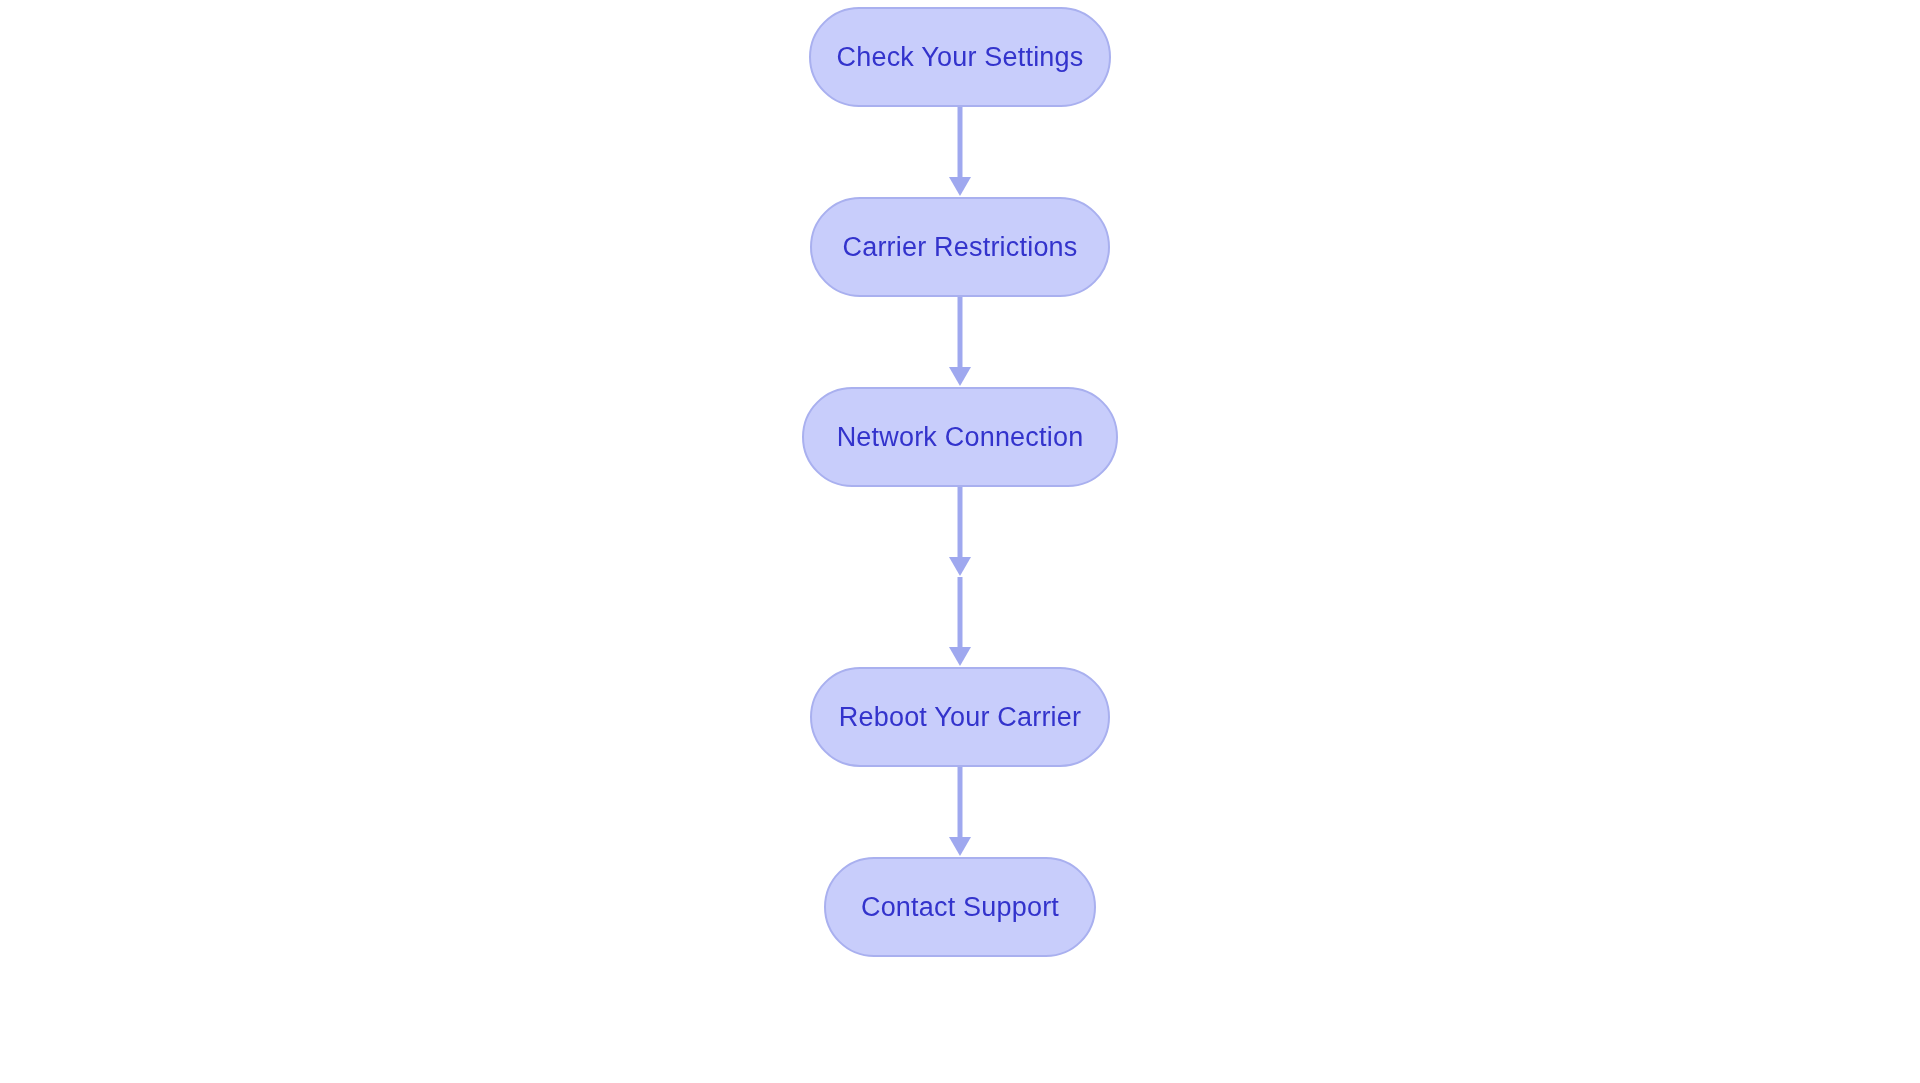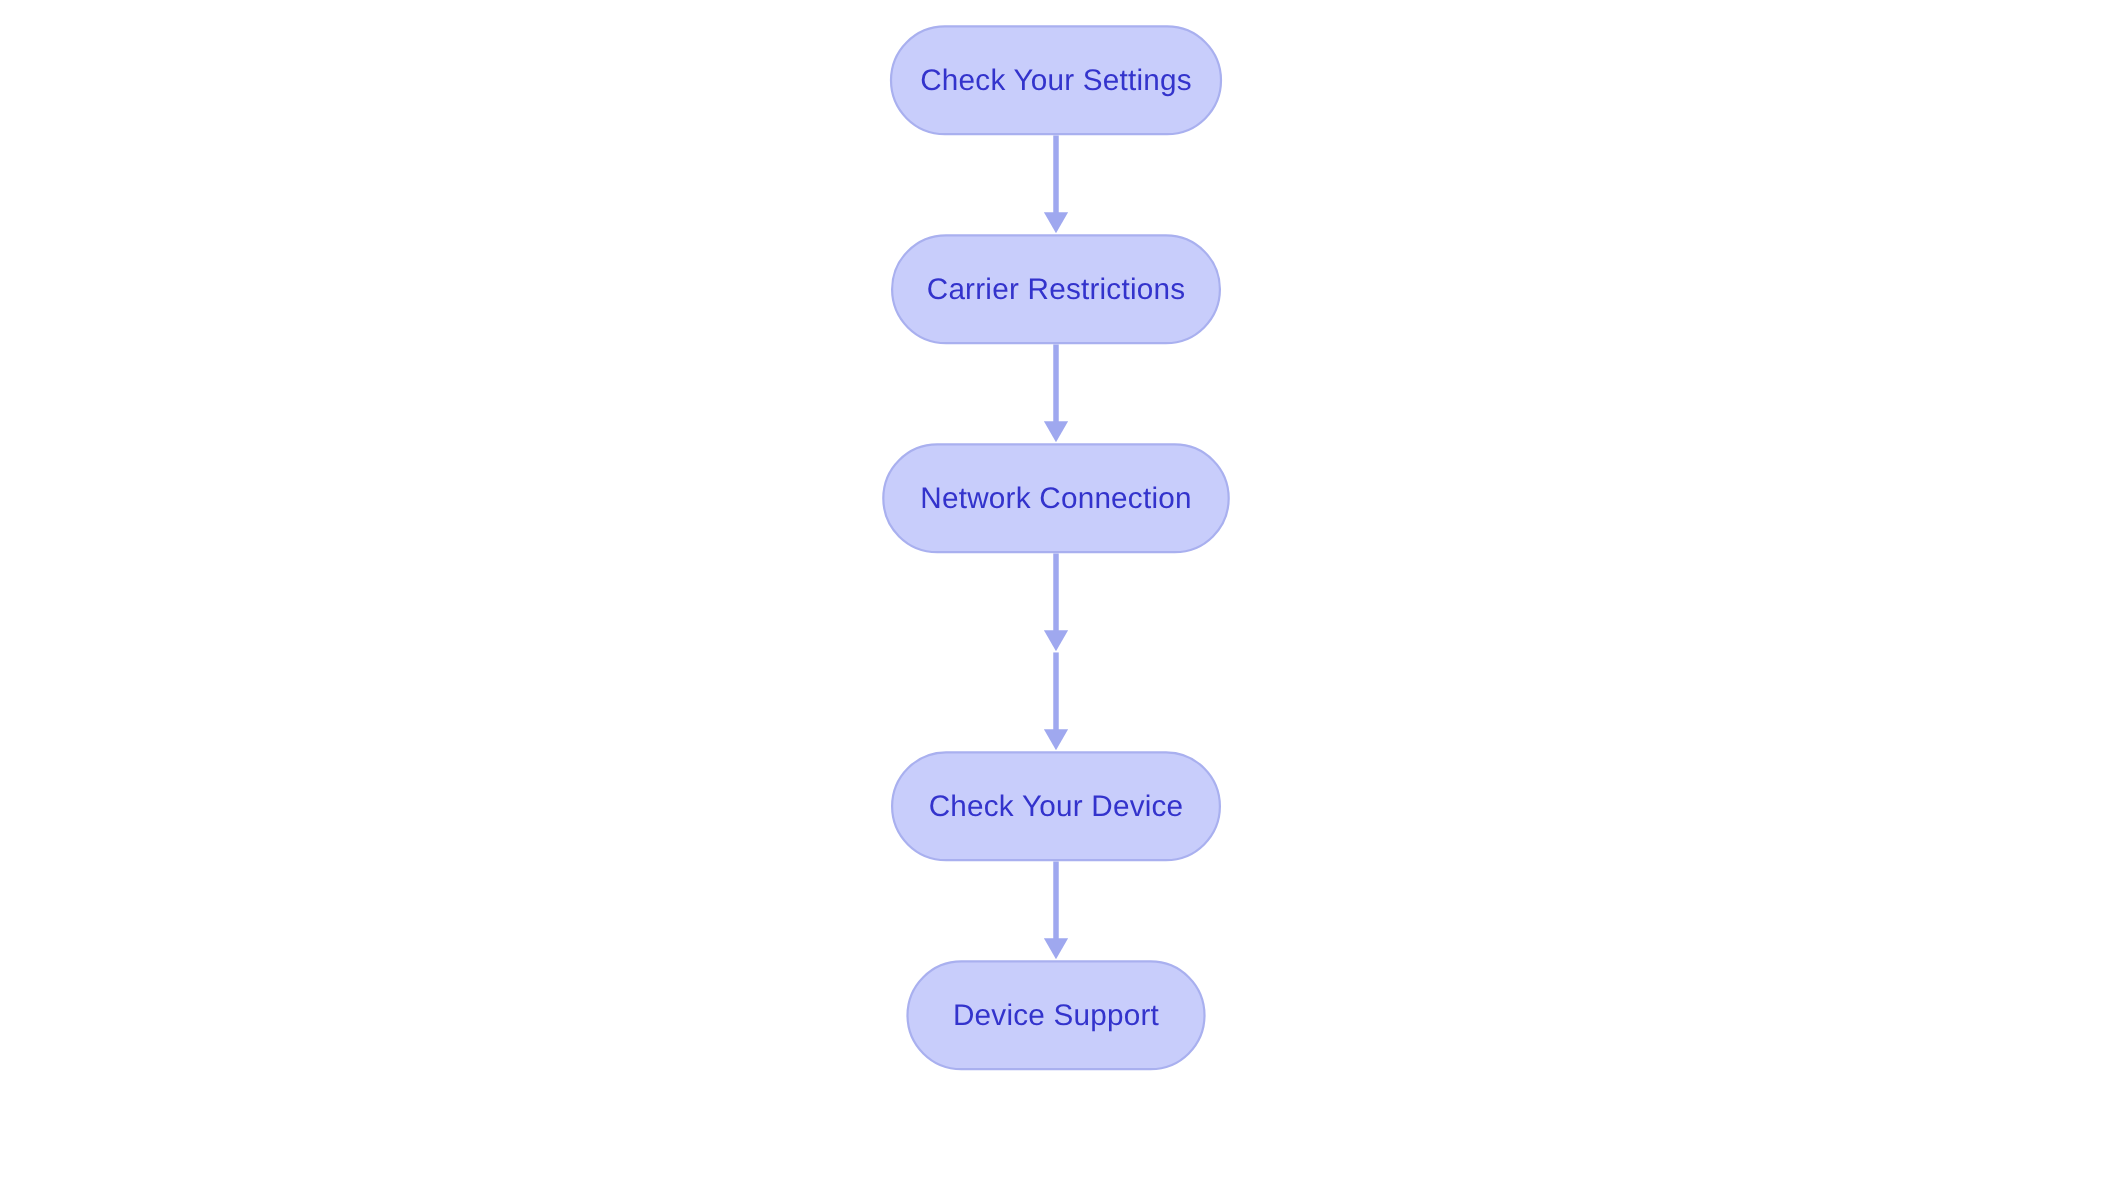--- a/index.html
+++ b/index.html
@@ -25,21 +25,21 @@
   .flow-column {
     position: absolute;
     left: 0;
     top: 0;
     width: 1920px;
     height: 1083px;
     display: flex;
     flex-direction: column;
     align-items: center;
     justify-content: flex-start;
-    padding-top: 23px;
+    padding-top: 7px;
     box-sizing: border-box;
   }
 
   .flow-node {
     box-sizing: border-box;
     height: 100px;
     display: flex;
     align-items: center;
     justify-content: center;
     background: #c8cdfb;
@@ -105,26 +105,26 @@
       <polygon points="2,70 24,70 13,89" fill="#9fa8ef"></polygon>
     </svg>
 
 
     <svg class="flow-connector" viewBox="0 0 26 90">
       <line x1="13" y1="0" x2="13" y2="72" stroke="#9fa8ef" stroke-width="5"></line>
       <polygon points="2,70 24,70 13,89" fill="#9fa8ef"></polygon>
     </svg>
 
     <div class="flow-node w-reboot">
-      <span class="flow-node-label">Check Your Device</span>
+      <span class="flow-node-label">Reboot Your Carrier</span>
     </div>
 
     <svg class="flow-connector" viewBox="0 0 26 90">
       <line x1="13" y1="0" x2="13" y2="72" stroke="#9fa8ef" stroke-width="5"></line>
       <polygon points="2,70 24,70 13,89" fill="#9fa8ef"></polygon>
     </svg>
 
     <div class="flow-node w-contact">
-      <span class="flow-node-label">Device Support</span>
+      <span class="flow-node-label">Contact Support</span>
     </div>
 
   </div>
 </div>
 
 </body></html>

